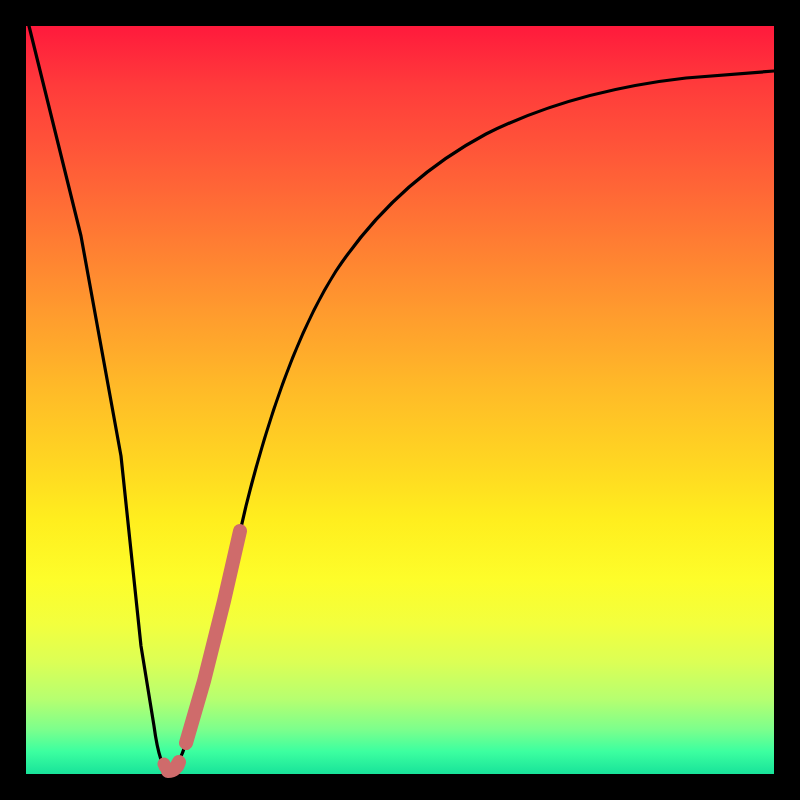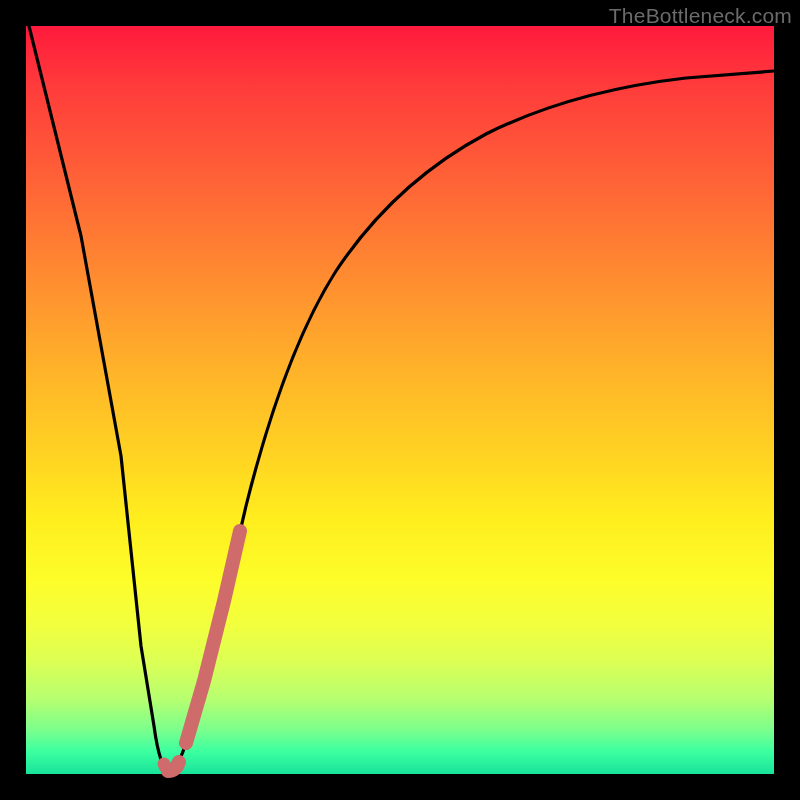--- a/index.html
+++ b/index.html
@@ -91,14 +91,13 @@
                L 178 655
                L 198 575
                L 214 505" fill="none" stroke="#cf6b6b" stroke-width="14" stroke-linecap="round" stroke-linejoin="round"></path>
 
       <path d="M 138 738
                C 140 744 146 746 152 740" fill="none" stroke="#cf6b6b" stroke-width="13" stroke-linecap="round"></path>
     </svg>
 
   </div>
 
-  <div class="watermark">TheBottleneck.com</div>
 </div>
 
 </body></html>

